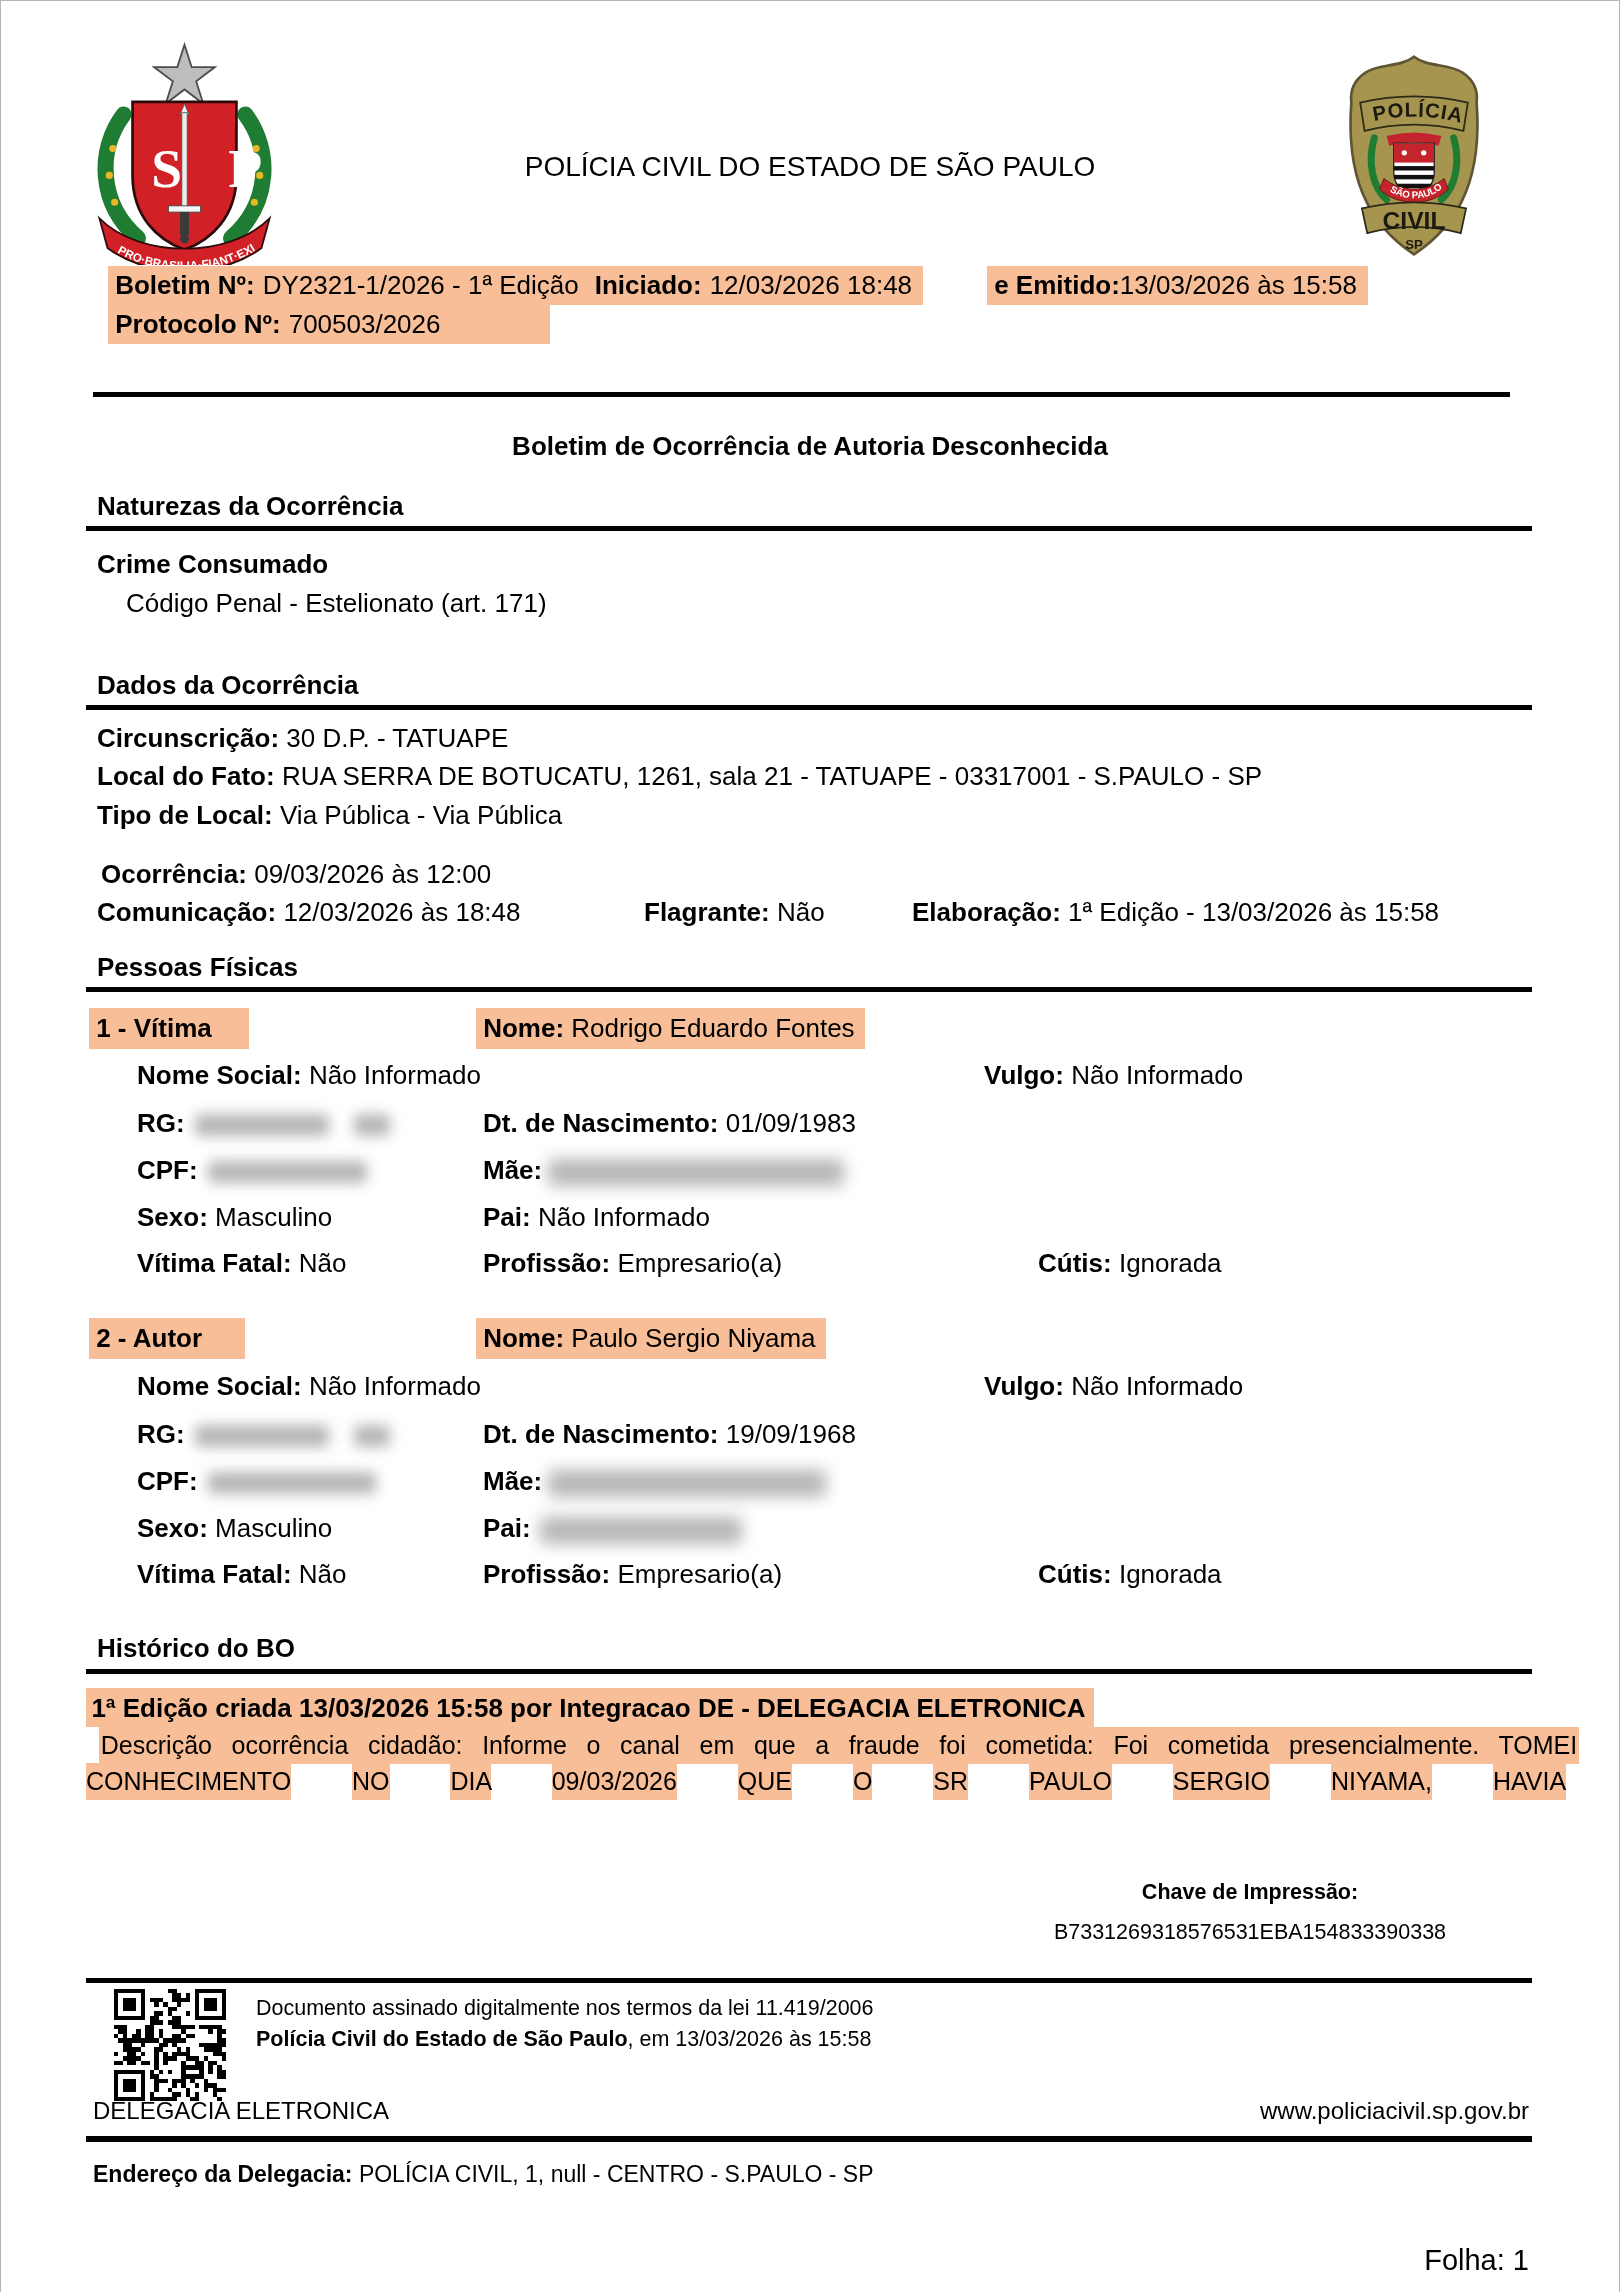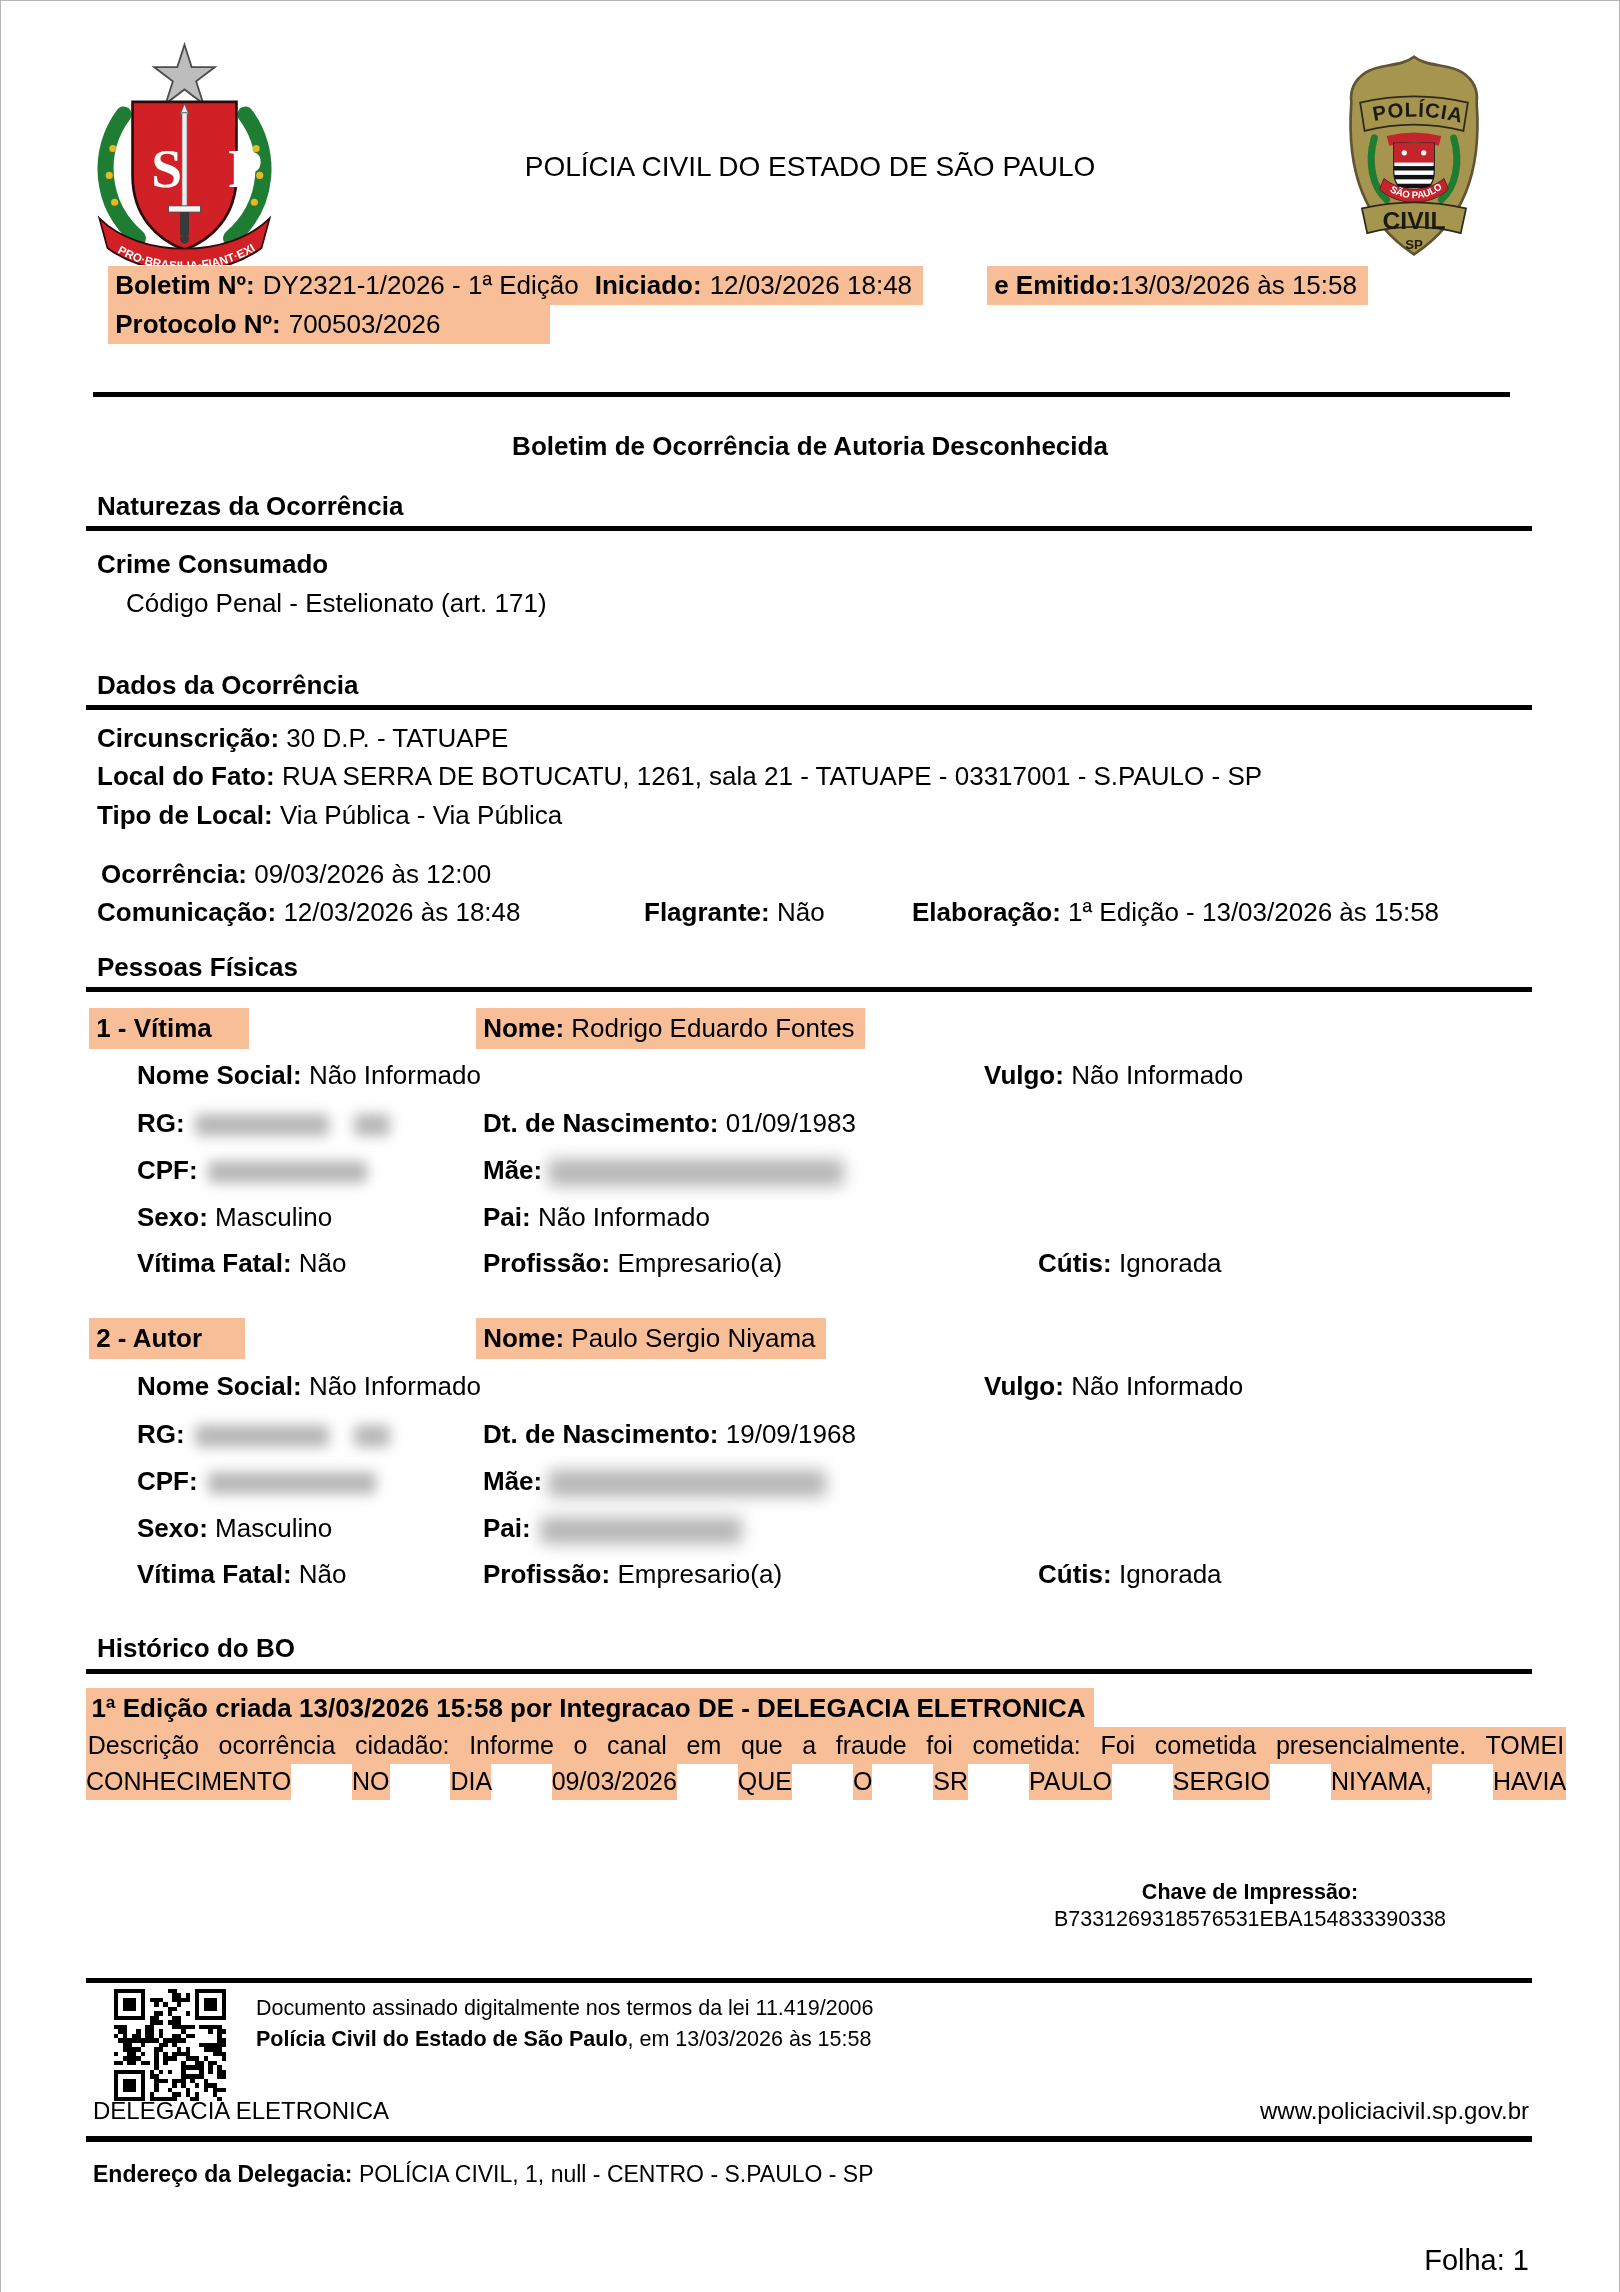--- a/index.html
+++ b/index.html
@@ -192,21 +192,21 @@
     <span class="person-cell" style="left:482px; top:1558px;"><span class="b">Profissão:</span> <span>Empresario(a)</span></span>
     <span class="person-cell" style="left:1037px; top:1558px;"><span class="b">Cútis:</span> <span>Ignorada</span></span>
   </div>
 
   <div class="abs heading" style="left:96px; top:1632px;">Histórico do BO</div>
   <div class="rule" style="left:85px; top:1668px; width:1446px;"></div>
 
   <div class="abs fs29" style="left:85px; top:1691px;">
     <span class="hl b" style="padding:4.5px 9px 5.4px 5.4px;">1ª Edição criada 13/03/2026 15:58 por Integracao DE - DELEGACIA ELETRONICA</span>
   </div>
-  <div class="abs fs28 fill-line" style="left:85px; top:1730px; width:1480px;">
+  <div class="abs fs28 fill-line" style="left:98px; top:1730px; width:1480px;">
     <span class="hl">Descrição ocorrência cidadão: Informe o canal em que a fraude foi cometida: Foi cometida presencialmente. TOMEI</span>
   </div>
   <div class="abs fs28 just" style="left:85px; top:1766px; width:1480px;"><span class="hl">CONHECIMENTO</span> <span class="hl">NO</span> <span class="hl">DIA</span> <span class="hl">09/03/2026</span> <span class="hl">QUE</span> <span class="hl">O</span> <span class="hl">SR</span> <span class="hl">PAULO</span> <span class="hl">SERGIO</span> <span class="hl">NIYAMA,</span> <span class="hl">HAVIA</span></div>
 
   <div class="rule" style="left:85px; top:1977px; width:1446px;"></div>
 
   <div class="abs" id="qr" style="left:113px; top:1988px; width:112px; height:112px;"><svg xmlns="http://www.w3.org/2000/svg" width="112" height="112" shape-rendering="crispEdges" viewBox="0 0 125 125">
         <rect width="125" height="125" fill="#fff"></rect>
         <rect x="60" y="0" width="5" height="5" fill="#000"></rect>
         <rect x="65" y="0" width="5" height="5" fill="#000"></rect>
@@ -428,21 +428,21 @@
         <rect x="10" y="100" width="15" height="15" fill="#000"></rect>
       </svg></div>
 
   <div class="abs fs24" style="left:255px; top:1995px;">Documento assinado digitalmente nos termos da lei 11.419/2006</div>
   <div class="abs fs24" style="left:255px; top:2026px;">
     <span class="b">Polícia Civil do Estado de São Paulo</span><span>, em 13/03/2026 às 15:58</span>
   </div>
 
   <div class="abs footer-center" style="left:1025px; top:1879px; width:448px;">
     <div class="b fs24">Chave de Impressão:</div>
-    <div class="fs24" style="margin-top:2px;">B7331269318576531EBA154833390338</div>
+    <div class="fs24" style="margin-top:15px;">B7331269318576531EBA154833390338</div>
   </div>
 
   <div class="abs fs27" style="left:92px; top:2096px;">DELEGACIA ELETRONICA</div>
   <div class="abs fs27" style="right:90px; top:2096px;">www.policiacivil.sp.gov.br</div>
 
   <div class="rule" style="left:85px; top:2135px; width:1446px; height:6.3px;"></div>
 
   <div class="abs fs26" style="left:92px; top:2160px;">
     <span class="b">Endereço da Delegacia:</span>
     <span>POLÍCIA CIVIL, 1, null - CENTRO - S.PAULO - SP</span>

